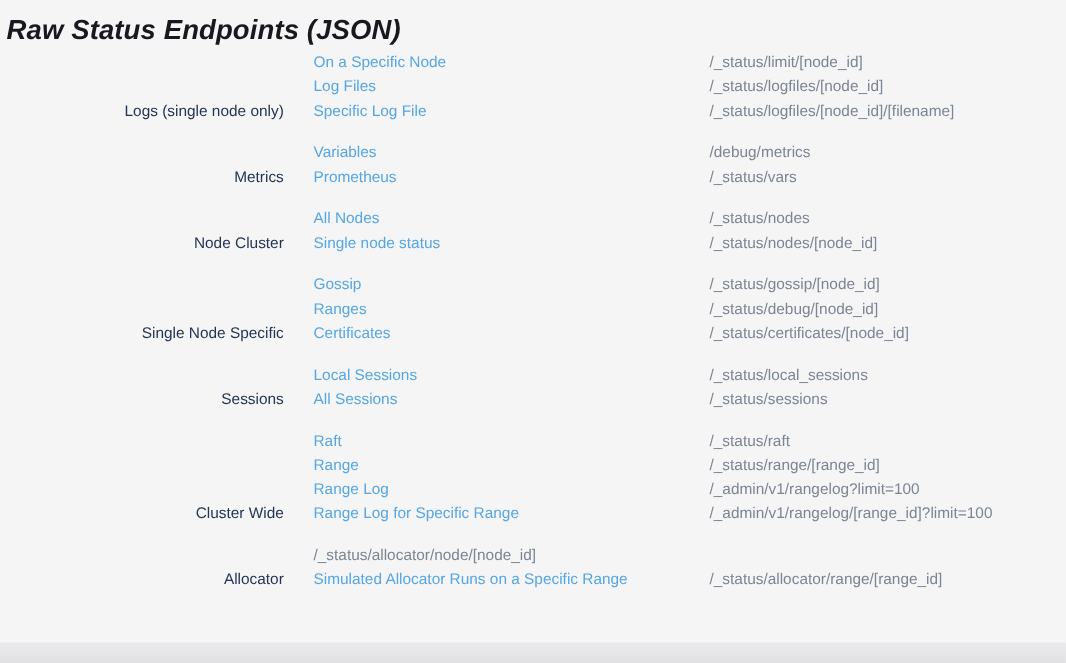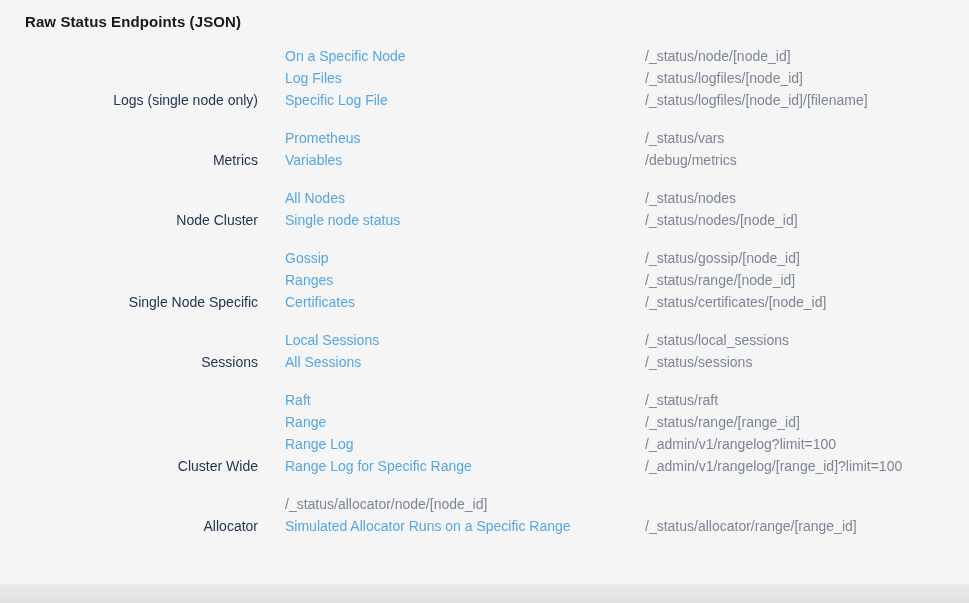--- a/index.html
+++ b/index.html
@@ -17,26 +17,27 @@
     overflow: hidden;
     background: var(--background);
     font-family: "Liberation Sans", sans-serif;
   }
   .page {
     position: relative;
     width: 969px;
     height: 603px;
   }
   .page-title {
-    padding: 13px 0 0 25px;
-    font-size: 15px;
+    padding: 13px 0 0 6px;
+    font-size: 25px;
     font-weight: bold;
     letter-spacing: 0.1px;
     color: var(--title);
     height: 45px;
+    font-style: italic;
   }
   .groups {
     display: flex;
     flex-direction: column;
     gap: 16px;
   }
   .group {
     display: flex;
     align-items: flex-end;
   }
@@ -81,47 +82,47 @@
 <body>
 
 <div class="page">
   <h1 class="page-title">Raw Status Endpoints (JSON)</h1>
   <div class="groups" id="groups">
   <div class="group">
     <div class="category">Logs (single node only)</div>
     <div class="rows">
   <div class="row">
     <a class="link" href="#">On a Specific Node</a>
-    <div class="path">/_status/node/[node_id]</div>
+    <div class="path">/_status/limit/[node_id]</div>
   </div>
 
   <div class="row">
     <a class="link" href="#">Log Files</a>
     <div class="path">/_status/logfiles/[node_id]</div>
   </div>
 
   <div class="row">
     <a class="link" href="#">Specific Log File</a>
     <div class="path">/_status/logfiles/[node_id]/[filename]</div>
   </div>
 </div>
   </div>
 
   <div class="group">
     <div class="category">Metrics</div>
     <div class="rows">
   <div class="row">
+    <a class="link" href="#">Variables</a>
+    <div class="path">/debug/metrics</div>
+  </div>
+
+  <div class="row">
     <a class="link" href="#">Prometheus</a>
     <div class="path">/_status/vars</div>
   </div>
-
-  <div class="row">
-    <a class="link" href="#">Variables</a>
-    <div class="path">/debug/metrics</div>
-  </div>
 </div>
   </div>
 
   <div class="group">
     <div class="category">Node Cluster</div>
     <div class="rows">
   <div class="row">
     <a class="link" href="#">All Nodes</a>
     <div class="path">/_status/nodes</div>
   </div>
@@ -136,21 +137,21 @@
   <div class="group">
     <div class="category">Single Node Specific</div>
     <div class="rows">
   <div class="row">
     <a class="link" href="#">Gossip</a>
     <div class="path">/_status/gossip/[node_id]</div>
   </div>
 
   <div class="row">
     <a class="link" href="#">Ranges</a>
-    <div class="path">/_status/range/[node_id]</div>
+    <div class="path">/_status/debug/[node_id]</div>
   </div>
 
 
   <div class="row">
     <a class="link" href="#">Certificates</a>
     <div class="path">/_status/certificates/[node_id]</div>
   </div>
 </div>
   </div>
 

